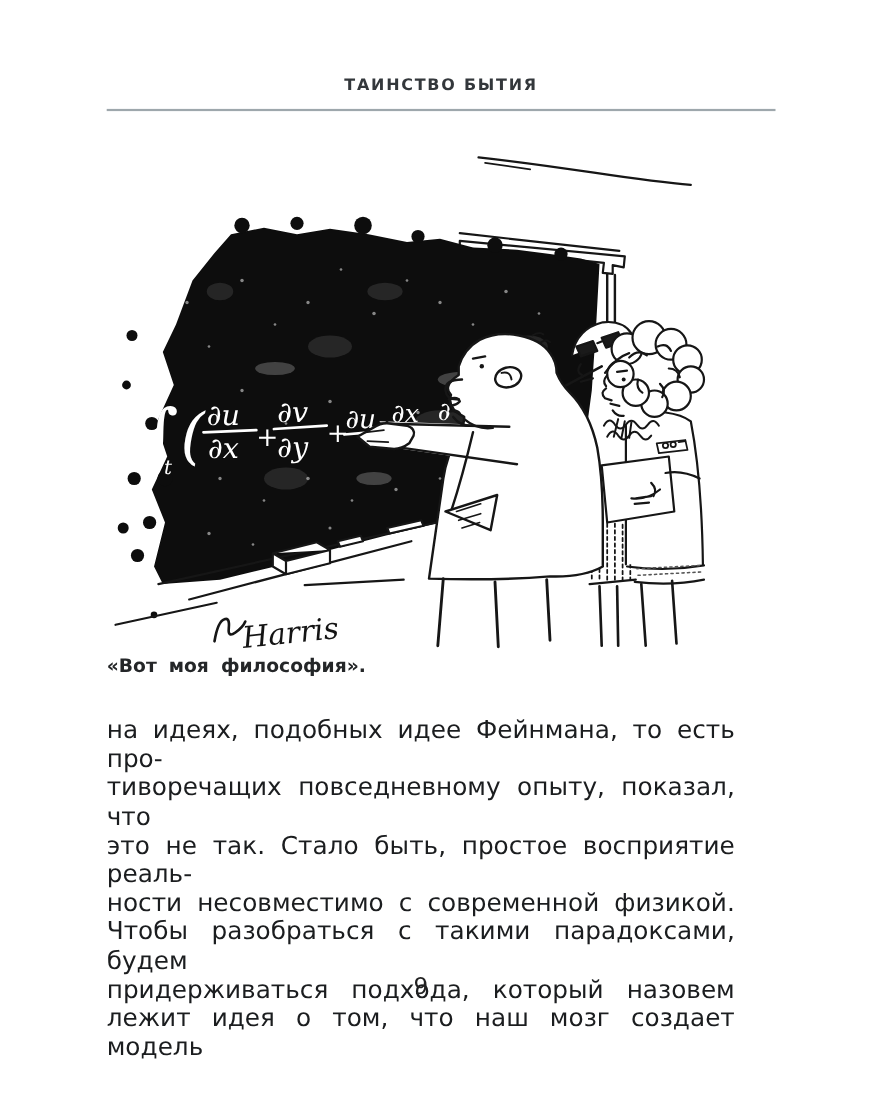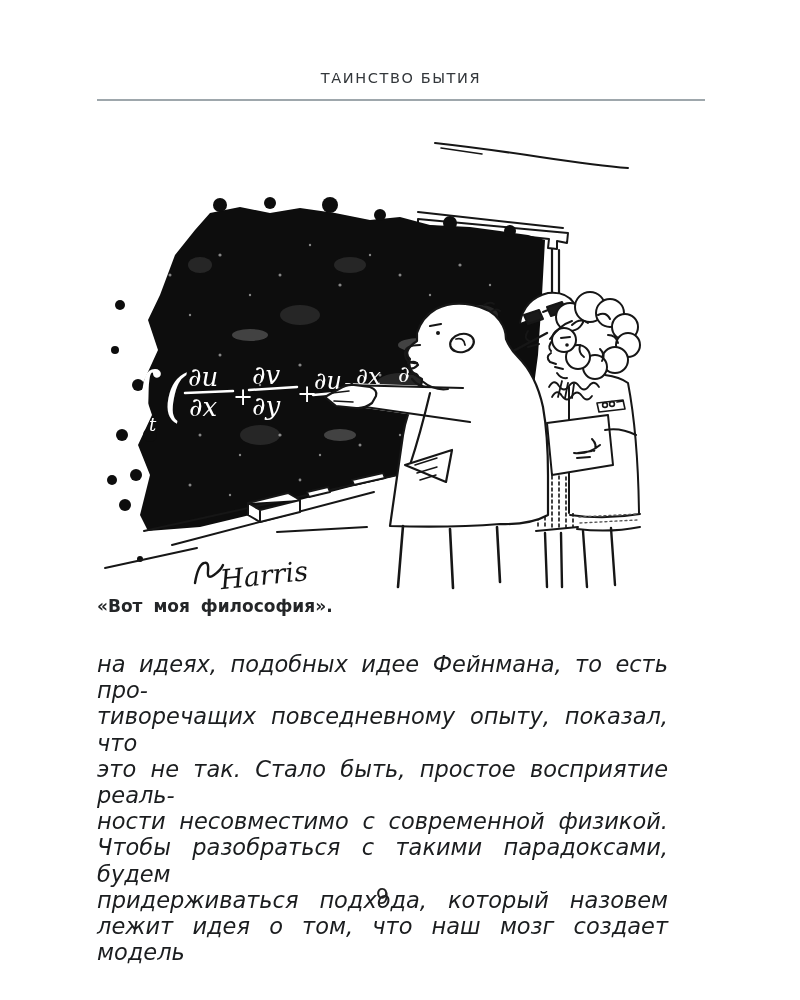--- a/index.html
+++ b/index.html
@@ -1,25 +1,25 @@
 <!DOCTYPE html>
 <html><head>
 <meta charset="utf-8">
 <style>
   html,body{margin:0;padding:0;background:#fff;}
   .page{position:relative;width:800px;height:1000px;background:#ffffff;overflow:hidden;
         font-family:"DejaVu Sans",sans-serif;color:#1b1d1f;}
   .running-head{position:absolute;left:97px;top:70px;width:608px;text-align:center;
-        font-size:14.5px;font-weight:normal;letter-spacing:1.6px;color:#33373b;}
+        font-size:14.5px;font-weight:bold;letter-spacing:1.6px;color:#33373b;}
   .rule{position:absolute;left:97px;top:99px;width:608px;height:2px;background:#9ea7ac;}
   .figure{position:absolute;left:100px;top:135px;width:575px;height:460px;}
   .caption{position:absolute;left:97px;top:596px;width:571px;text-align:left;
         font-size:17px;font-weight:bold;word-spacing:5px;color:#242628;}
   .bodytext{position:absolute;left:97px;top:651px;width:571px;}
-  .line{font-size:22.5px;line-height:26.2px;text-align:justify;text-align-last:justify;color:#1b1d1f;font-style:italic;}
+  .line{font-size:22.5px;line-height:26.2px;text-align:justify;text-align-last:justify;color:#1b1d1f;}
   .pageno{position:absolute;left:97px;top:885px;width:571px;text-align:center;font-size:21px;color:#222;}
   svg text{user-select:none;}
 </style>
 </head>
 <body>
 
 <div class="page">
 
   <div class="running-head">ТАИНСТВО БЫТИЯ</div>
   <div class="rule"></div>

